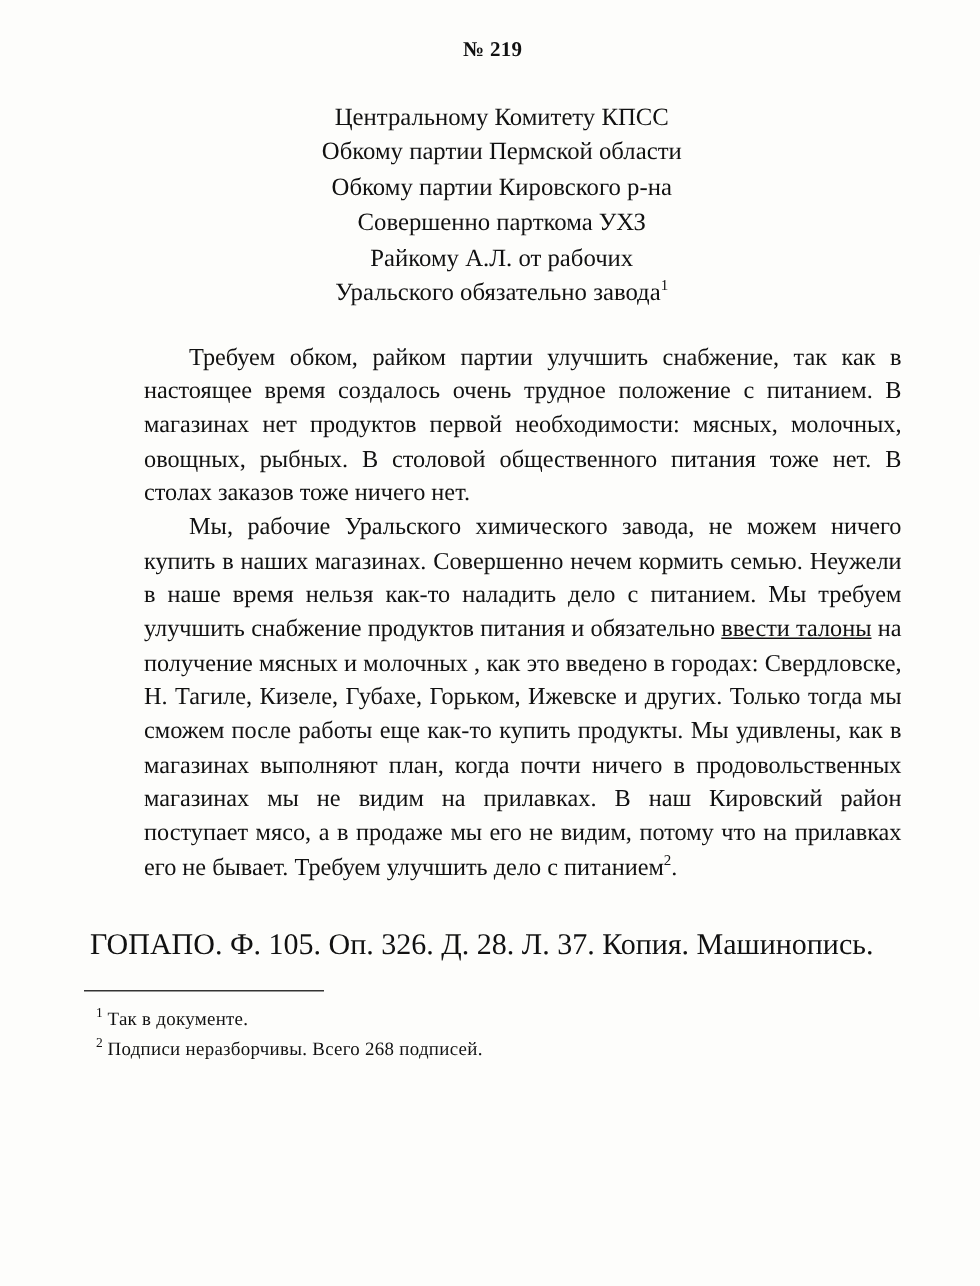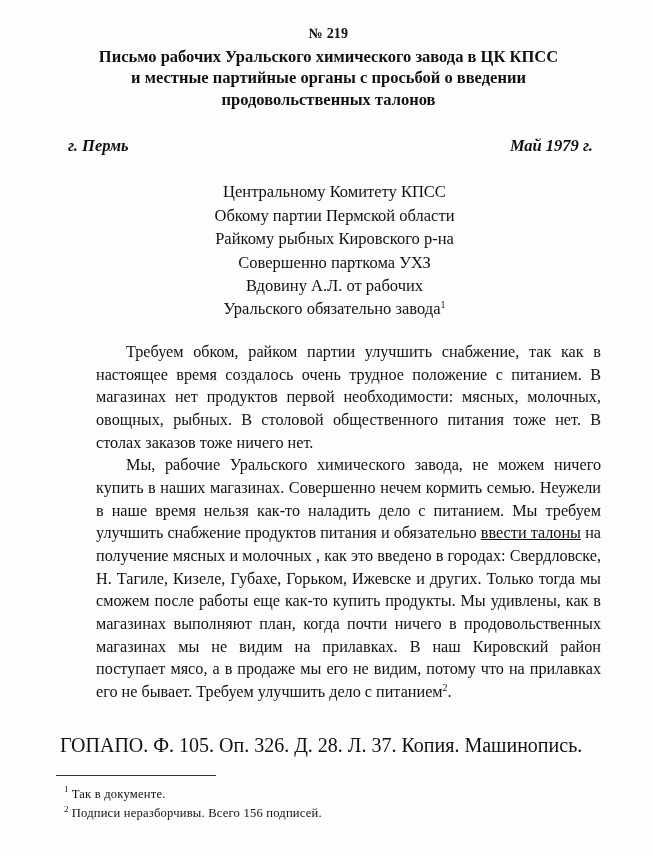--- a/index.html
+++ b/index.html
@@ -104,47 +104,38 @@
     margin-right: 3px;
   }
 </style>
 </head>
 <body>
 
 <div class="page">
 
   <div class="doc-number">№ 219</div>
 
-  <div class="doc-title">
-    <div>Письмо рабочих Уральского химического завода в ЦК КПСС</div>
-    <div>и местные партийные органы с просьбой о введении</div>
-    <div>продовольственных талонов</div>
-  </div>
 
-  <div class="meta-row">
-    <span>г. Пермь</span>
-    <span>Май 1979 г.</span>
-  </div>
 
   <div class="addressee">
     <div>Центральному Комитету КПСС</div>
     <div>Обкому партии Пермской области</div>
-    <div>Райкому рыбных Кировского р-на</div>
+    <div>Обкому партии Кировского р-на</div>
     <div>Совершенно парткома УХЗ</div>
-    <div>Вдовину А.Л. от рабочих</div>
+    <div>Райкому А.Л. от рабочих</div>
     <div><span>Уральского обязательно завода</span><sup>1</sup></div>
   </div>
 
   <div class="body-text">
     <p>Требуем обком, райком партии улучшить снабжение, так как в настоящее время создалось очень трудное положение с питанием. В магазинах нет продуктов первой необходимости: мясных, молочных, овощных, рыбных. В столовой общественного питания тоже нет. В столах заказов тоже ничего нет.</p>
     <p><span>Мы, рабочие Уральского химического завода, не можем ничего купить в наших магазинах. Совершенно нечем кормить семью. Неужели в наше время нельзя как-то наладить дело с питанием. Мы требуем улучшить снабжение продуктов питания и обязательно </span><span class="underlined">ввести талоны</span><span> на получение мясных и молочных , как это введено в городах: Свердловске, Н. Тагиле, Кизеле, Губахе, Горьком, Ижевске и других. Только тогда мы сможем после работы еще как-то купить продукты. Мы удивлены, как в магазинах выполняют план, когда почти ничего в продовольственных магазинах мы не видим на прилавках. В наш Кировский район поступает мясо, а в продаже мы его не видим, потому что на прилавках его не бывает. Требуем улучшить дело с питанием</span><sup>2</sup><span>.</span></p>
   </div>
 
   <div class="archive">ГОПАПО. Ф. 105. Оп. 326. Д. 28. Л. 37. Копия. Машинопись.</div>
 
   <div class="rule"></div>
 
   <div class="footnotes">
     <div><sup>1</sup><span>Так в документе.</span></div>
-    <div><sup>2</sup><span>Подписи неразборчивы. Всего 156 подписей.</span></div>
+    <div><sup>2</sup><span>Подписи неразборчивы. Всего 268 подписей.</span></div>
   </div>
 
 </div>
 
 </body></html>

